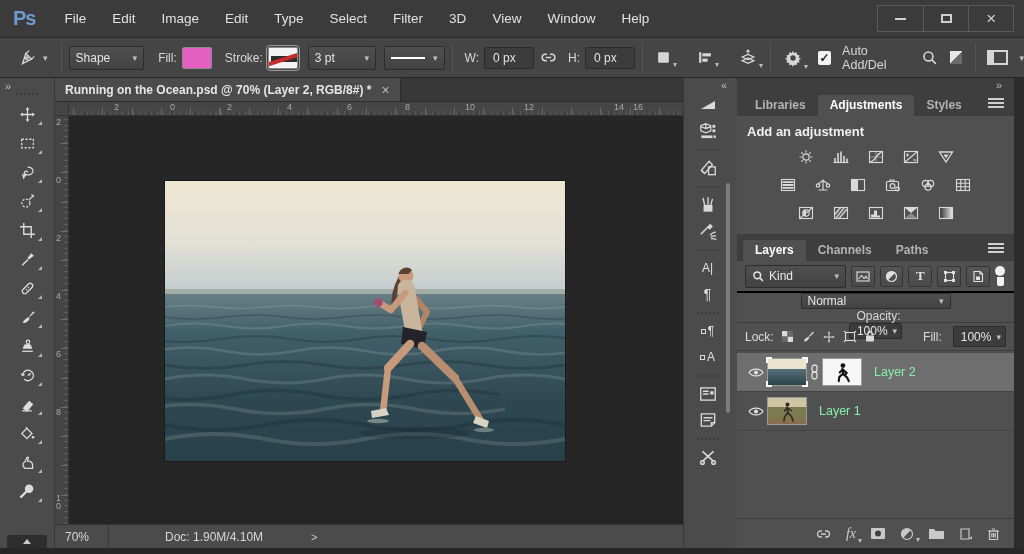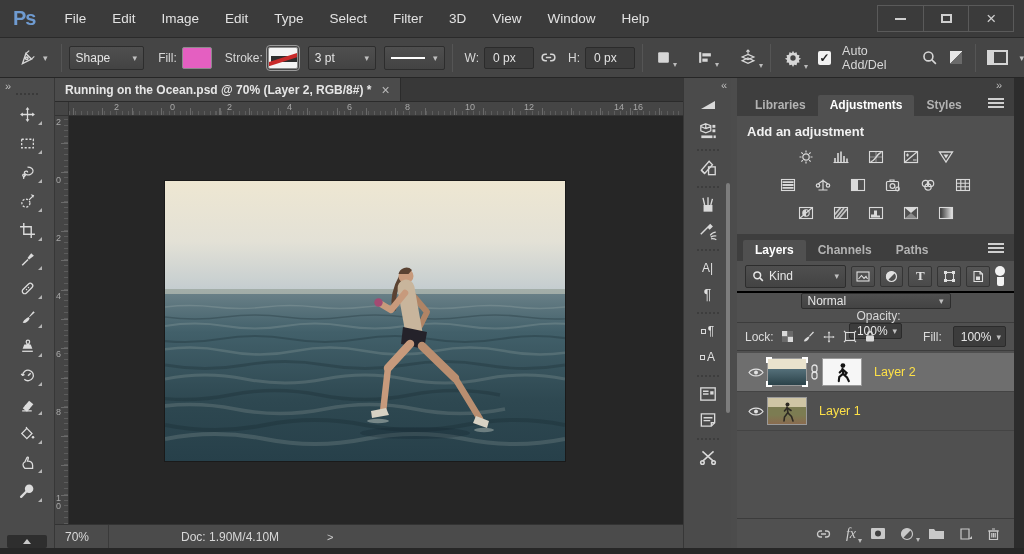--- a/index.html
+++ b/index.html
@@ -77,21 +77,21 @@
   .ruler-left{width:14px;position:relative;background:#454545;border-right:1px solid #333;
      background-image:repeating-linear-gradient(0deg,#6a6a6a 0 1px,transparent 1px 29.3px),
                       repeating-linear-gradient(0deg,#5c5c5c 0 1px,transparent 1px 5.86px);
      background-size:7px 100%,4px 100%;background-position:right top 1px,right top;background-repeat:no-repeat;}
   .ruler-left span{position:absolute;left:1px;width:9px;font-size:9px;color:#a8a8a8;line-height:8px;word-break:break-all;}
   .canvas{flex:1;position:relative;background:#262626;}
   .artwork{position:absolute;left:96px;top:65px;width:400px;height:280px;box-shadow:0 0 0 1px #1a1a1a;}
   .statusbar{height:24px;background:#4b4b4b;border-top:1px solid #333;display:flex;align-items:center;
              font-size:12px;color:#d8d8d8;margin-bottom:6px;}
   .zoom-field{width:54px;padding-left:10px;border-right:1px solid #3a3a3a;height:100%;display:flex;align-items:center;}
-  .doc-info{margin-left:72px;}
+  .doc-info{margin-left:56px;}
   .status-chev{margin-left:48px;color:#cfcfcf;font-size:11px;}
 
   
   .dock{position:absolute;left:683px;top:78px;width:48px;height:476px;background:#4b4b4b;
         border-left:1px solid #373737;display:flex;flex-direction:column;align-items:center;}
   .dock-head{width:100%;height:14px;position:relative;}
   .dock-collapse{position:absolute;right:6px;top:1px;font-size:11px;color:#bdbdbd;letter-spacing:-2px;}
   .dbtn{width:34px;height:26px;background:none;border:none;display:flex;align-items:center;
         justify-content:center;color:#d9d9d9;font-family:inherit;}
   .dsep{width:30px;height:7px;background:repeating-linear-gradient(90deg,#3d3d3d 0 2px,transparent 2px 4px);
@@ -146,21 +146,21 @@
   .thumb{width:40px;height:28px;border:1px solid #9a9a9a;position:relative;flex:none;}
   .thumb.t2{background:linear-gradient(#eae3cd 0 38%,#55707a 38%,#2b4249);}
   .thumb.t1{background:linear-gradient(#cfc5a5 0 35%,#7c7c52 35% 65%,#8a6b4f);}
   .thumb.maskth{background:#f6f6f6;display:flex;align-items:center;justify-content:center;}
   .bracket{position:absolute;width:6px;height:6px;border:0 solid #fff;}
   .b-tl{left:-2px;top:-2px;border-left-width:2px;border-top-width:2px;}
   .b-tr{right:-2px;top:-2px;border-right-width:2px;border-top-width:2px;}
   .b-bl{left:-2px;bottom:-2px;border-left-width:2px;border-bottom-width:2px;}
   .b-br{right:-2px;bottom:-2px;border-right-width:2px;border-bottom-width:2px;}
   .chainlink{margin:0 3px;color:#e0e0e0;}
-  .layer-name{margin-left:12px;font-size:12.5px;color:#fde047;}
+  .layer-name{margin-left:12px;font-size:12.5px;color:#86efac;}
   .layer-empty{flex:1;}
   .layers-bottom{height:30px;border-top:1px solid #3c3c3c;display:flex;align-items:center;
                  justify-content:flex-end;gap:14px;padding:0 14px;background:#505050;margin-bottom:6px;}
   .lb-btn{background:none;border:none;padding:0;color:#c9c9c9;display:flex;align-items:center;position:relative;}
   .fx-lbl{font-size:14px;font-style:italic;font-family:"Liberation Serif",serif;color:#d0d0d0;}
   .lb-btn .subchev{position:absolute;right:-6px;bottom:-3px;font-size:8px;color:#bbb;}
 
   .edge-right{position:absolute;left:1014px;top:78px;width:10px;height:476px;background:#2c2c2c;}
   .edge-bottom{position:absolute;left:0;top:548px;width:1024px;height:6px;background:#272727;}
 </style>

